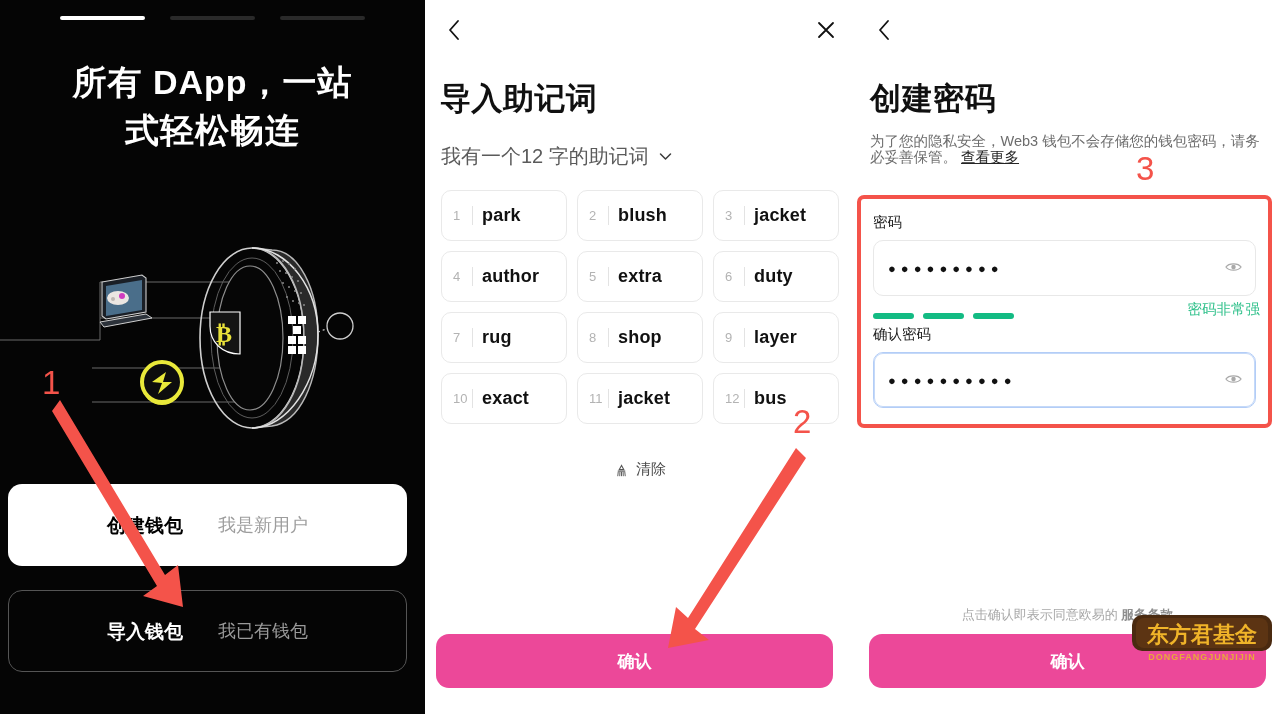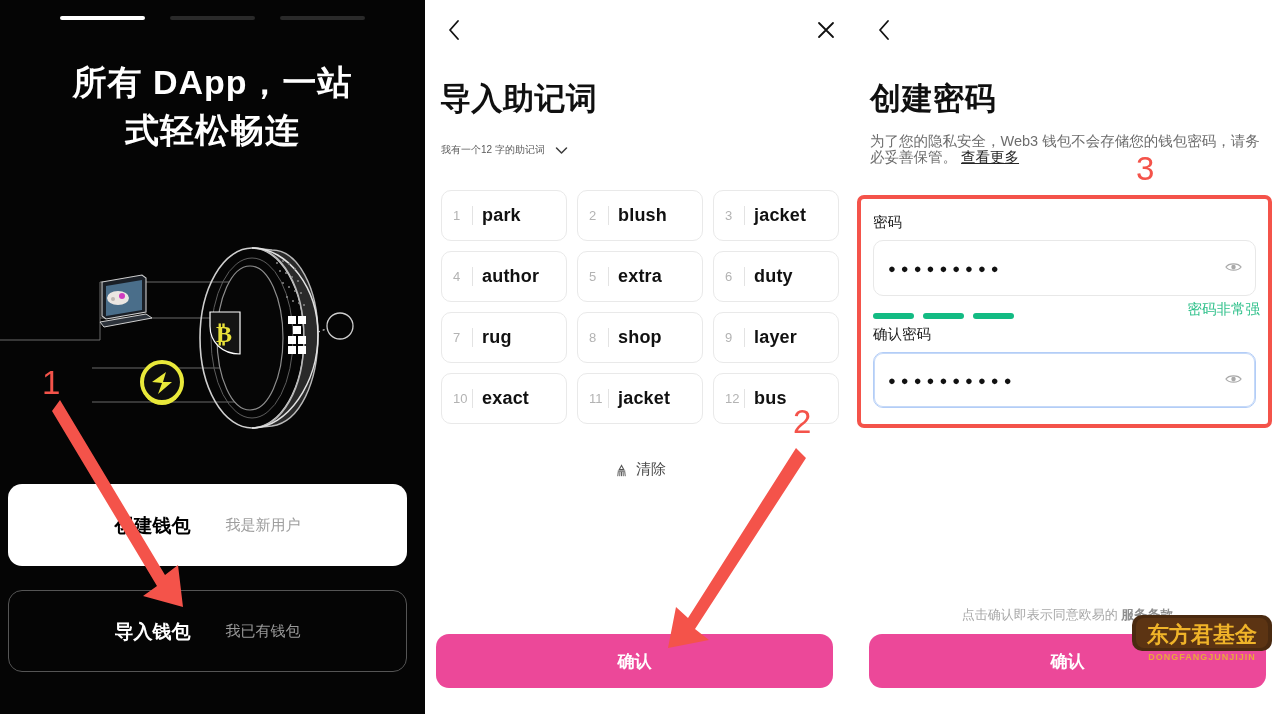--- a/index.html
+++ b/index.html
@@ -33,39 +33,39 @@
   .cta-wrap{position:absolute;left:8px;top:484px;width:409px;}
   .cta{
     box-sizing:border-box;width:399px;height:82px;border-radius:14px;
     display:flex;flex-direction:row;align-items:center;justify-content:center;
     margin-bottom:24px;
     gap:35px;
   }
   .cta.primary{background:#ffffff;color:#000;}
   .cta.secondary{background:#050505;color:#fff;border:1px solid #555;}
   .cta .t1{font-size:19px;font-weight:bold;line-height:25px;}
-  .cta .t2{font-size:15px;line-height:20px;color:#9a9a9a;}
+  .cta .t2{font-size:18px;line-height:20px;color:#9a9a9a;}
   .cta.primary .t2{color:#9d9d9d;}
 
   
   .navbar{position:absolute;top:0;left:0;right:0;height:60px;}
   .nav-btn{
     position:absolute;top:14px;width:32px;height:32px;
     display:flex;align-items:center;justify-content:center;cursor:pointer;
   }
   .nav-back{left:13px;}
   .nav-close{right:13px;}
 
   .page-title{position:absolute;font-size:31px;font-weight:bold;letter-spacing:.5px;}
 
   
   .p2 .page-title{top:78px;left:15px;}
   .mnemo-sel{
     position:absolute;top:143px;left:16px;display:flex;align-items:center;gap:10px;
-    font-size:10px;color:#5b5b5b;cursor:pointer;
+    font-size:20px;color:#5b5b5b;cursor:pointer;
   }
   .word-grid{
     position:absolute;top:190px;left:16px;width:398px;
     display:grid;grid-template-columns:repeat(3,126px);
     column-gap:10px;row-gap:10px;
   }
   .word-cell{
     box-sizing:border-box;height:51px;border:1px solid #e9e9e9;border-radius:10px;
     display:flex;align-items:center;padding-left:11px;background:#fff;
   }

